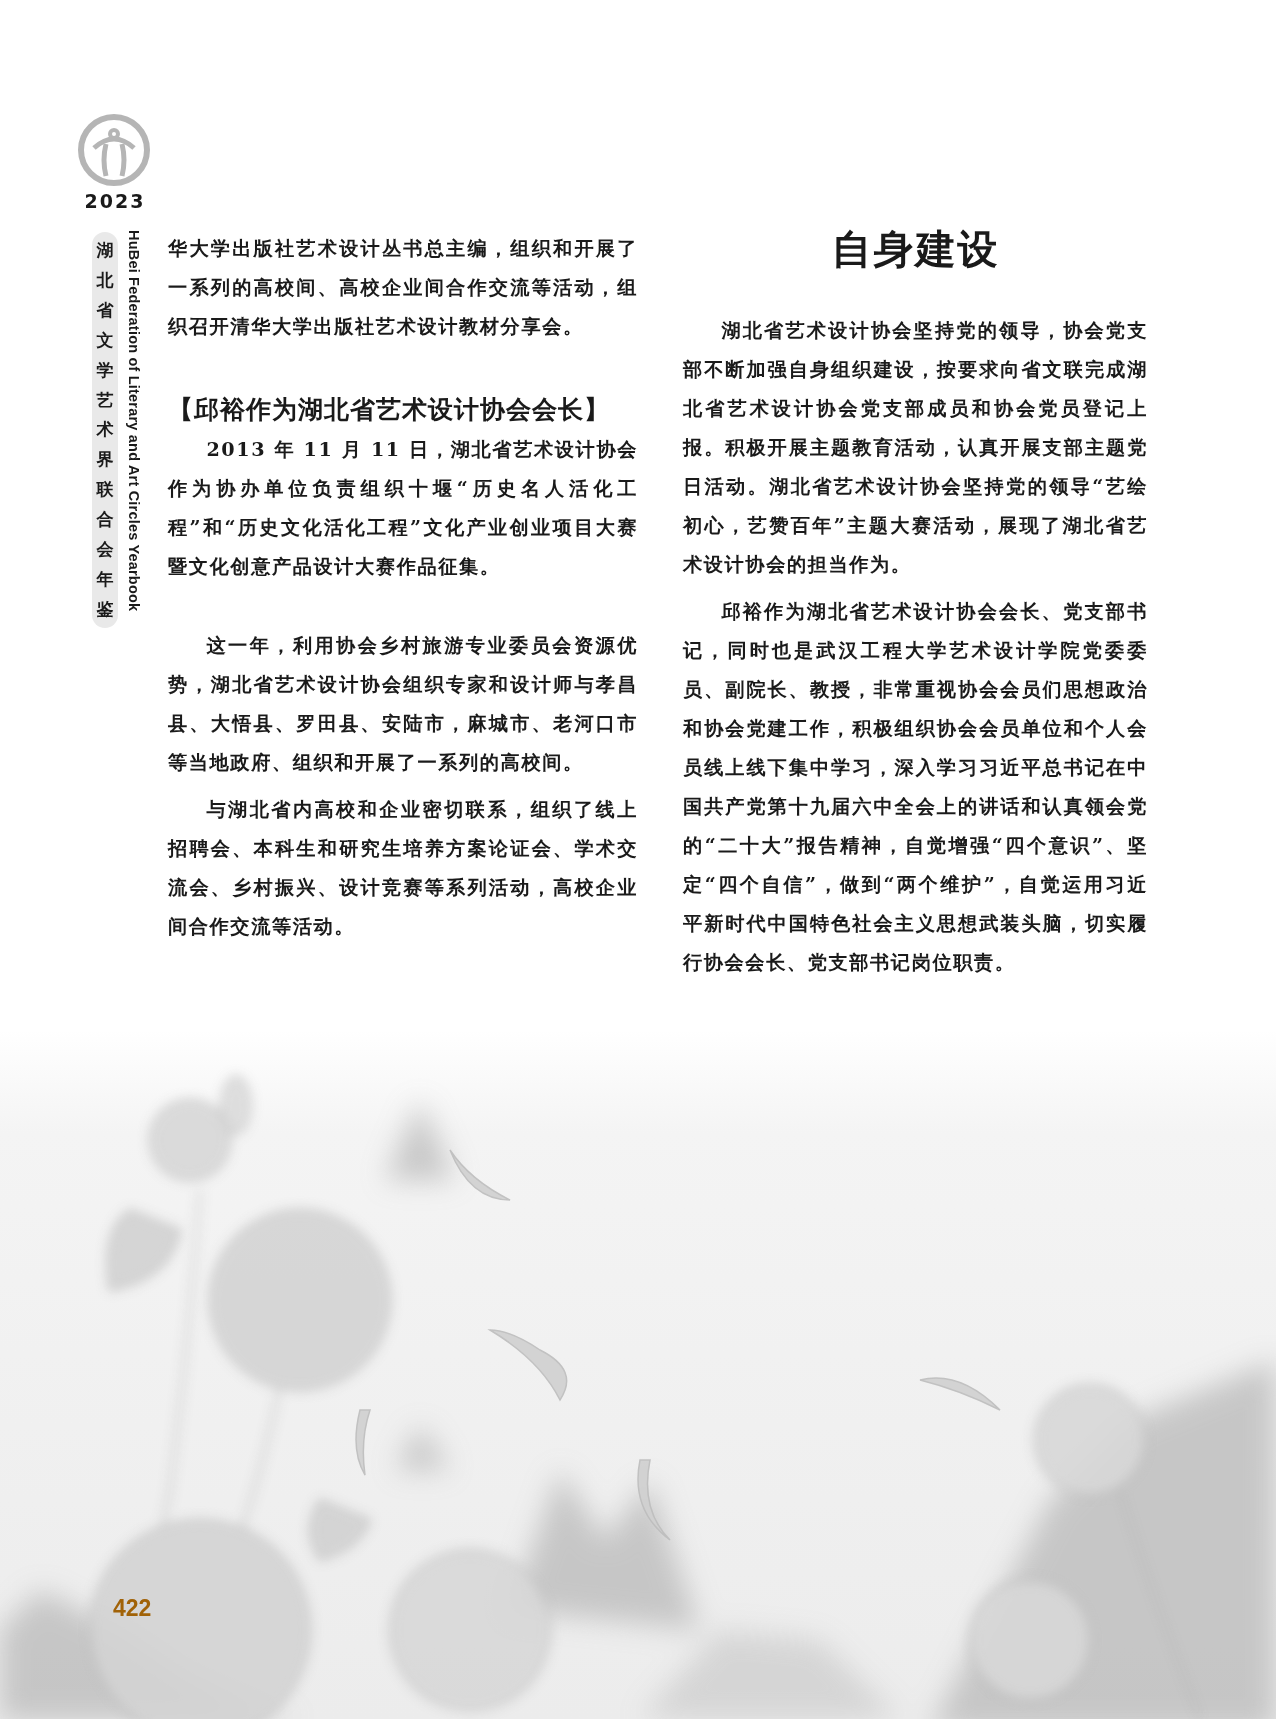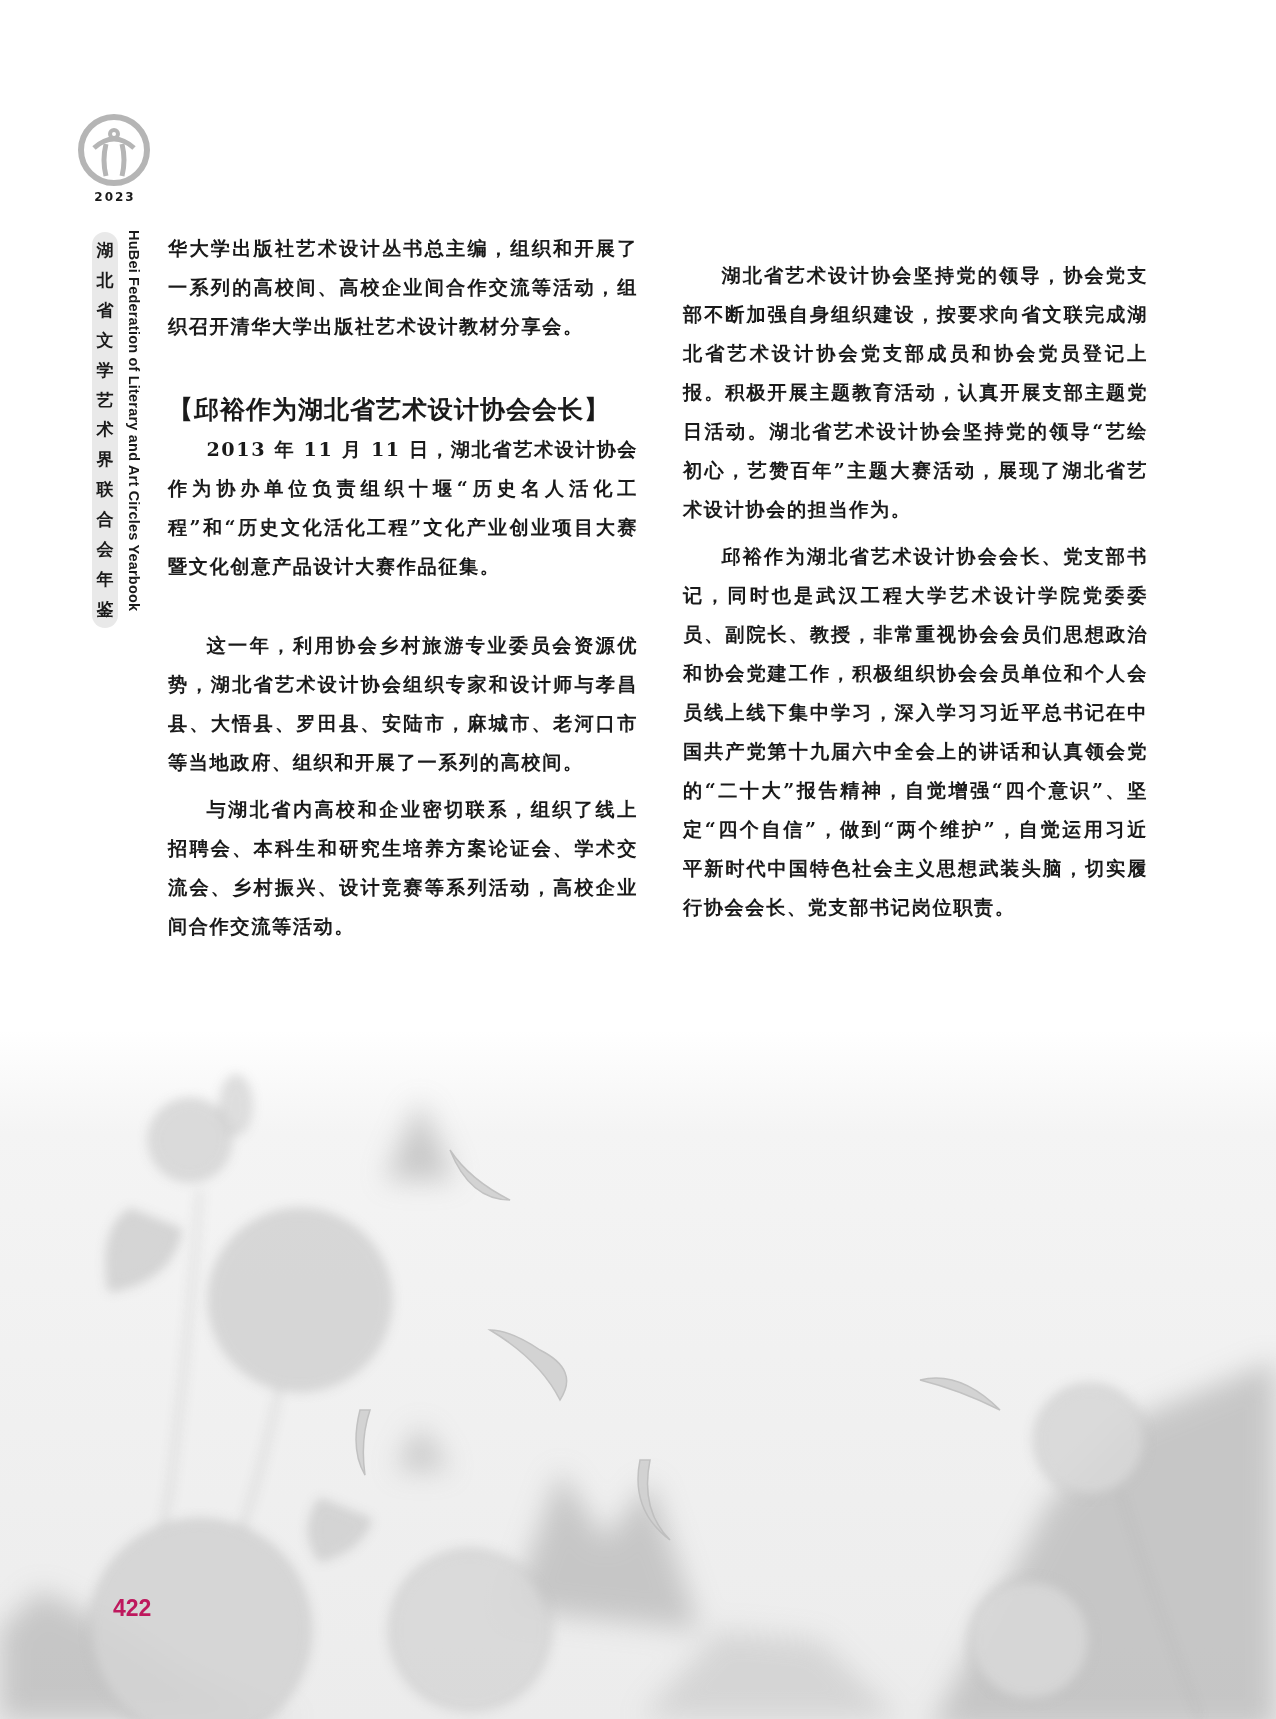--- a/index.html
+++ b/index.html
@@ -4,39 +4,39 @@
 <style>
   html, body { margin: 0; padding: 0; }
   body {
     width: 1276px; height: 1719px; position: relative; overflow: hidden;
     background: #ffffff;
     font-family: "DejaVu Serif", "Liberation Serif", serif;
     color: #1a1a1a;
   }
   .logo { position: absolute; left: 76px; top: 112px; width: 76px; height: 76px; }
   .year { position: absolute; left: 72px; top: 190px; width: 86px; text-align: center;
-    font-family: "DejaVu Sans", sans-serif; font-weight: bold; font-size: 12px; letter-spacing: 2px; color: #1a1a1a; }
+    font-family: "DejaVu Sans", sans-serif; font-weight: bold; font-size: 19px; letter-spacing: 2px; color: #1a1a1a; }
   .vbar { position: absolute; left: 92px; top: 232px; width: 26px; height: 396px;
     background: #e9e9e9; border-radius: 13px; display: flex; flex-direction: column;
     align-items: center; justify-content: space-between; padding: 10px 0; box-sizing: border-box; }
   .vbar span { font-family: "DejaVu Sans", sans-serif; font-weight: bold; font-size: 17px; line-height: 1; color: #1a1a1a; }
   .vert-en { position: absolute; left: 124px; top: 230px; width: 20px; height: 400px; }
   .vert-en span { position: absolute; left: 0; top: 0; transform-origin: 0 0; transform: translate(18px,0) rotate(90deg);
     white-space: nowrap; font-family: "Liberation Sans", sans-serif; font-weight: bold; font-size: 14.5px; color: #1a1a1a; letter-spacing: 0.2px; }
 
   .col { position: absolute; font-weight: bold; }
   .col-left { left: 168px; top: 229px; width: 470px; }
   .col-right { left: 683px; top: 222px; width: 465px; }
   p.body { margin: 0; font-size: 19.2px; line-height: 39px; text-align: justify; letter-spacing: 1.6px; }
   p.indent { text-indent: 2em; }
   h3.sub { margin: 0; font-family: "DejaVu Sans", sans-serif; font-size: 25px; line-height: 40px; font-weight: bold; letter-spacing: 1px; }
   h2.title { margin: 0; text-align: center; font-family: "DejaVu Sans", sans-serif; font-size: 40px; font-weight: bold; letter-spacing: 2px; }
 
   .art { position: absolute; left: 0; top: 1030px; width: 1276px; height: 689px; }
-  .page-num { position: absolute; left: 113px; top: 1595px; font-family: "Liberation Sans", sans-serif; font-weight: bold; font-size: 23px; color: #be185d; }
+  .page-num { position: absolute; left: 113px; top: 1595px; font-family: "Liberation Sans", sans-serif; font-weight: bold; font-size: 23px; color: #a16207; }
 </style>
 </head>
 <body>
 
 <svg class="logo" viewBox="0 0 76 76">
   <circle cx="38" cy="38" r="33" fill="none" stroke="#b5b5b5" stroke-width="6"></circle>
   <circle cx="38" cy="22" r="4" fill="none" stroke="#b5b5b5" stroke-width="4"></circle>
   <path d="M18 36 Q38 18 58 36" fill="none" stroke="#b5b5b5" stroke-width="5"></path>
   <path d="M30 32 Q26 48 30 64" fill="none" stroke="#b5b5b5" stroke-width="5"></path>
   <path d="M46 32 Q50 48 46 64" fill="none" stroke="#b5b5b5" stroke-width="5"></path>
@@ -67,20 +67,21 @@
   <div style="height:44px"></div>
   <h3 class="sub">【邱裕作为湖北省艺术设计协会会长】</h3>
   <p class="body indent">2013 年 11 月 11 日，湖北省艺术设计协会作为协办单位负责组织十堰“历史名人活化工程”和“历史文化活化工程”文化产业创业项目大赛暨文化创意产品设计大赛作品征集。</p>
   <div style="height:40px"></div>
   <p class="body indent">这一年，利用协会乡村旅游专业委员会资源优势，湖北省艺术设计协会组织专家和设计师与孝昌县、大悟县、罗田县、安陆市，麻城市、老河口市等当地政府、组织和开展了一系列的高校间。</p>
   <div style="height:8px"></div>
   <p class="body indent">与湖北省内高校和企业密切联系，组织了线上招聘会、本科生和研究生培养方案论证会、学术交流会、乡村振兴、设计竞赛等系列活动，高校企业间合作交流等活动。</p>
 </div>
 
 <div class="col col-right">
+  <h2 class="title">自身建设</h2>
   <div style="height:34px"></div>
   <p class="body indent">湖北省艺术设计协会坚持党的领导，协会党支部不断加强自身组织建设，按要求向省文联完成湖北省艺术设计协会党支部成员和协会党员登记上报。积极开展主题教育活动，认真开展支部主题党日活动。湖北省艺术设计协会坚持党的领导“艺绘初心，艺赞百年”主题大赛活动，展现了湖北省艺术设计协会的担当作为。</p>
   <div style="height:8px"></div>
   <p class="body indent">邱裕作为湖北省艺术设计协会会长、党支部书记，同时也是武汉工程大学艺术设计学院党委委员、副院长、教授，非常重视协会会员们思想政治和协会党建工作，积极组织协会会员单位和个人会员线上线下集中学习，深入学习习近平总书记在中国共产党第十九届六中全会上的讲话和认真领会党的“二十大”报告精神，自觉增强“四个意识”、坚定“四个自信”，做到“两个维护”，自觉运用习近平新时代中国特色社会主义思想武装头脑，切实履行协会会长、党支部书记岗位职责。</p>
 </div>
 
 <svg class="art" viewBox="0 0 1276 689">
   <defs>
     <filter id="blur8">
         <feGaussianBlur stdDeviation="14"></feGaussianBlur>

